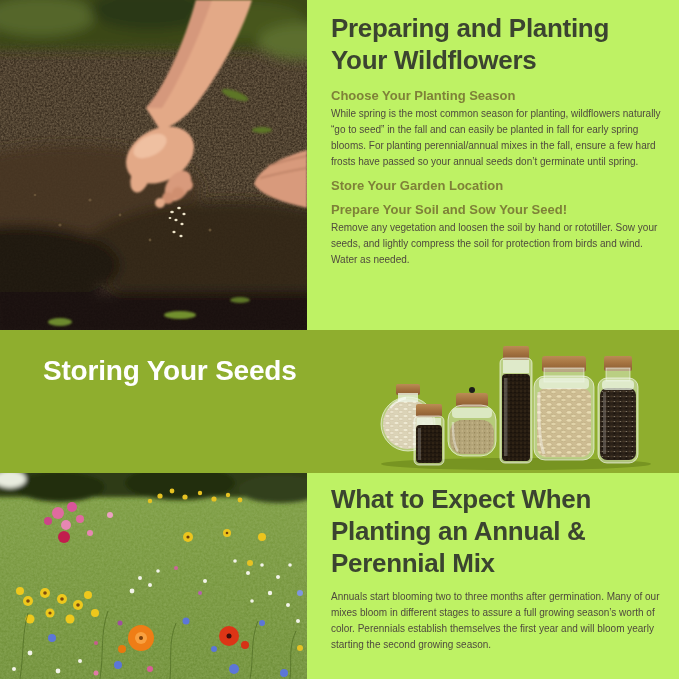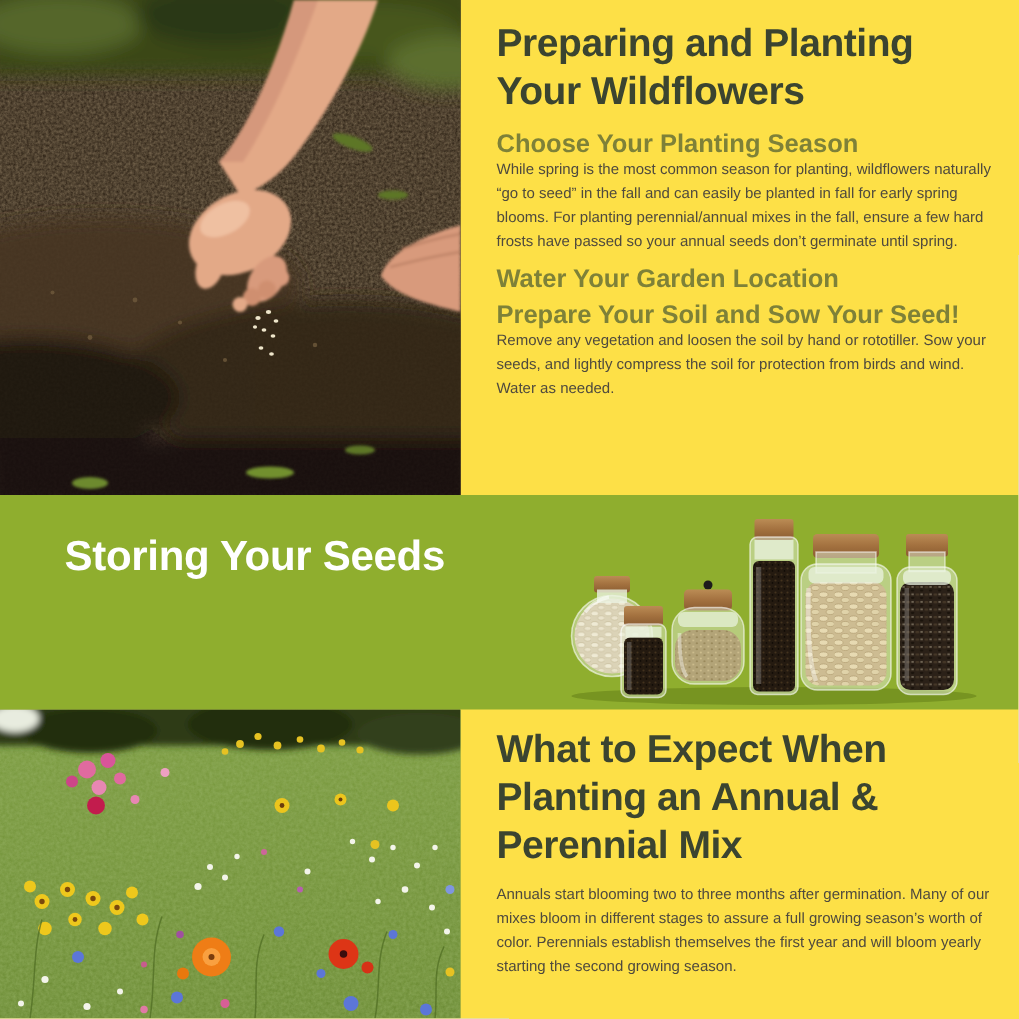--- a/index.html
+++ b/index.html
@@ -1,35 +1,35 @@
 <!DOCTYPE html>
 <html><head>
 <meta charset="utf-8">
 <style>
   html,body{margin:0;padding:0;background:#ddd;}
   .canvas{
     position:relative;width:679px;height:679px;overflow:hidden;
-    background:#fde047;font-family:"Liberation Sans",sans-serif;
+    background:#bef264;font-family:"Liberation Sans",sans-serif;
     -webkit-font-smoothing:antialiased;
   }
   
   .photo{position:absolute;overflow:hidden;}
   .photo svg{display:block;width:100%;height:100%;}
   .photo-top{left:0;top:0;width:307px;height:330px;background:#241a11;}
   .photo-bottom{left:0;top:473px;width:307px;height:206px;background:#6f8f3a;}
   
   .panel{position:absolute;left:307px;width:372px;box-sizing:border-box;padding:0 10px 0 24px;}
   .panel-top{top:0;height:330px;}
   .panel-bottom{top:473px;height:238px;}
   .main-heading{
     font-size:26px;line-height:32px;font-weight:700;letter-spacing:-0.3px;
     color:#3b4430;margin:12px 0 0;white-space:pre-line;
   }
   .panel-bottom .main-heading{margin-top:10px;}
-  .subhead{font-size:17px;line-height:17px;font-weight:700;color:#7e8138;margin:7px 0 2px;}
+  .subhead{font-size:13px;line-height:17px;font-weight:700;color:#7e8138;margin:7px 0 2px;}
   .subhead.first{margin-top:11px;}
   .body-text{font-size:10px;line-height:16px;color:#4f4a3e;margin:0;}
   .panel-bottom .body-text{margin-top:10px;}
   
   .band{position:absolute;left:0;top:330px;width:679px;height:143px;background:#8fae2e;}
   .band-text{position:absolute;left:43px;top:0;width:315px;}
   .band-heading{font-size:28px;line-height:33px;font-weight:700;color:#ffffff;letter-spacing:-0.2px;margin:24px 0 0;}
   .band-body{font-size:13px;line-height:16.5px;color:#fdfdf6;margin:8px 0 0;}
   .band-jars{position:absolute;left:376px;top:0;width:300px;height:143px;}
   .band-jars svg{display:block;width:100%;height:100%;}
@@ -116,21 +116,21 @@
         <path d="M260 178 C276 174 294 170 307 168" stroke="#b97f63" stroke-width="1.5" fill="none"></path>
       </g>
     </svg>
   </div>
 
   <div class="panel panel-top">
     <h1 class="main-heading">Preparing and Planting
 Your Wildflowers</h1>
     <h3 class="subhead first">Choose Your Planting Season</h3>
     <p class="body-text">While spring is the most common season for planting, wildflowers naturally “go to seed” in the fall and can easily be planted in fall for early spring blooms. For planting perennial/annual mixes in the fall, ensure a few hard frosts have passed so your annual seeds don’t germinate until spring.</p>
-    <h3 class="subhead">Water Your Garden Location</h3>
+    <h3 class="subhead">Store Your Garden Location</h3>
     <h3 class="subhead">Prepare Your Soil and Sow Your Seed!</h3>
     <p class="body-text">Remove any vegetation and loosen the soil by hand or rototiller. Sow your seeds, and lightly compress the soil for protection from birds and wind. Water as needed.</p>
   </div>
 
   <div class="band">
     <div class="band-text">
       <h2 class="band-heading">Storing Your Seeds</h2>
     </div>
     <div class="band-jars">
       <svg viewBox="0 0 300 143">

